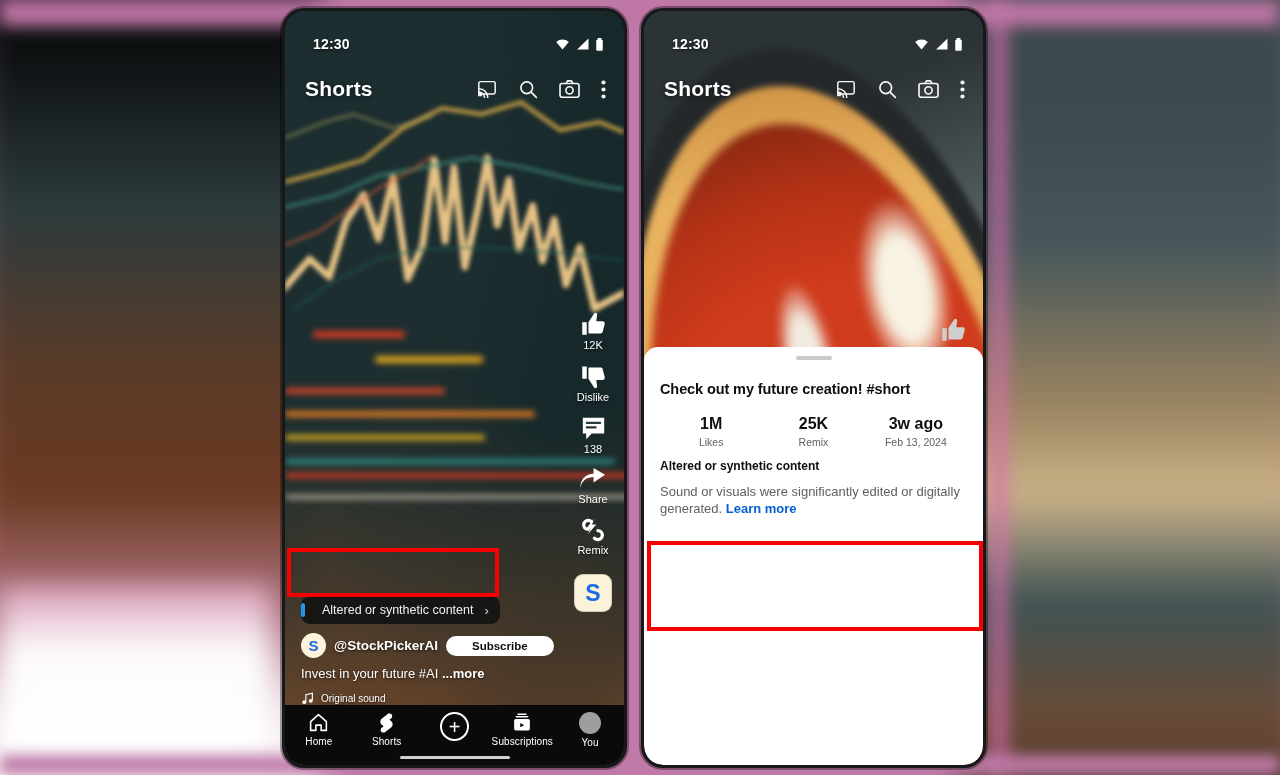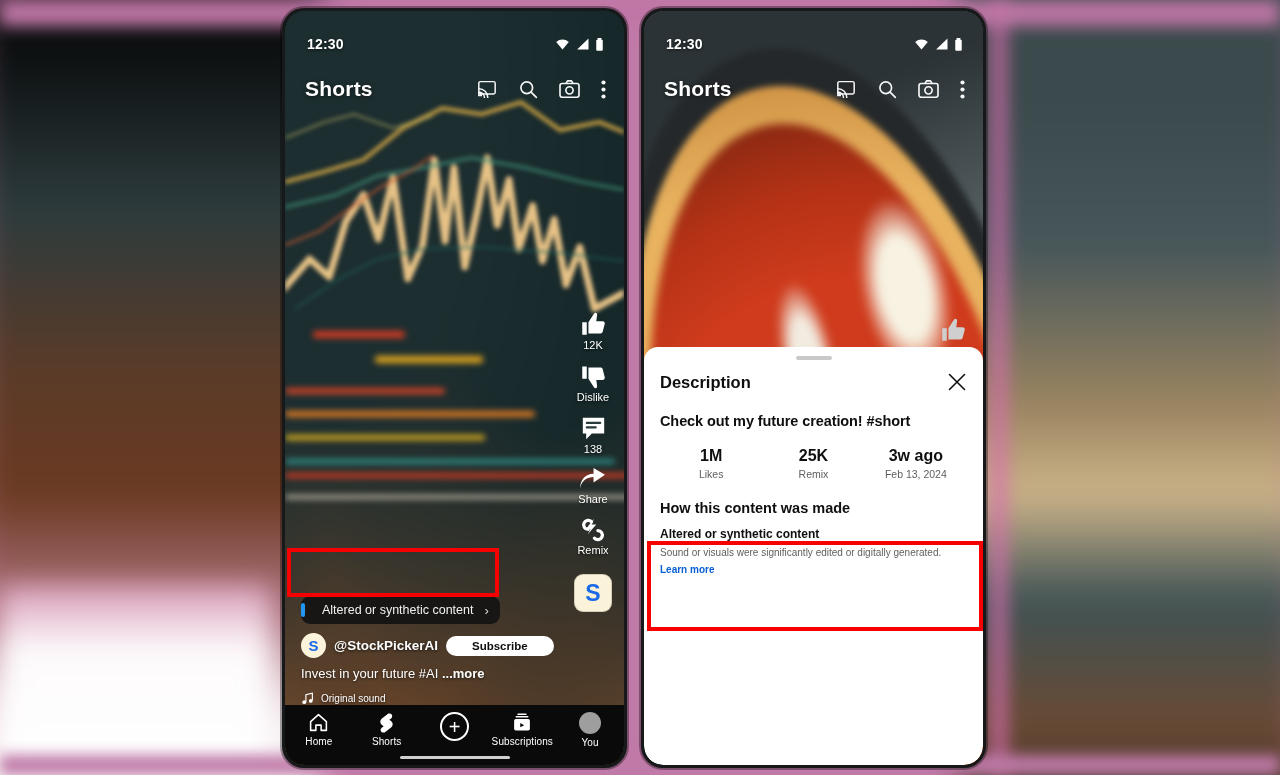--- a/index.html
+++ b/index.html
@@ -89,21 +89,21 @@
       radial-gradient(ellipse at 62% 70%, #faf6e8 0 7%, transparent 12%),
       radial-gradient(ellipse at 78% 24%, #f7f2e2 0 6%, transparent 11%),
       radial-gradient(ellipse at 48% 30%, #f2ece0 0 5%, transparent 10%),
       radial-gradient(circle at 55% 50%, #cf3b1c 0 52%, #b53216 72%, #8e2a12 88%, transparent 100%);
     transform:rotate(-12deg); filter:blur(4px); }
 
   
   .statusbar {
     position:absolute; top:0; left:0; right:0; height:52px;
     display:flex; align-items:center; justify-content:space-between;
-    padding:14px 20px 0 22px; color:#fff; z-index:6;
+    padding:14px 20px 0 28px; color:#fff; z-index:6;
     text-shadow:0 1px 3px rgba(0,0,0,.6);
   }
   .sb-time { font-size:14px; font-weight:600; letter-spacing:.2px; }
   .sb-icons { display:flex; align-items:center; gap:5px; }
 
   
   .appbar {
     position:absolute; top:52px; left:0; right:0; height:52px;
     display:flex; align-items:center; z-index:6;
     padding:0 18px 0 20px; color:#fff;
@@ -177,21 +177,21 @@
   .sheet-title { font-size:16.5px; font-weight:700; color:#0f0f0f; }
   .sheet-close { margin-left:auto; cursor:pointer; color:#0f0f0f; }
   .sheet-desc { font-size:14.5px; font-weight:700; color:#0f0f0f; margin-top:21px; letter-spacing:-.1px; }
   .stats { display:flex; margin-top:18px; }
   .stat { flex:1; text-align:center; }
   .stat-val { font-size:16px; font-weight:700; color:#0f0f0f; }
   .stat-lab { font-size:10.5px; color:#606060; margin-top:3px; }
   .made-title { font-size:14.5px; font-weight:700; color:#0f0f0f; margin-top:20px; }
   .made-box { margin-top:11px; }
   .made-h { font-size:12px; font-weight:700; color:#0f0f0f; }
-  .made-p { font-size:10px; color:#606060; line-height:17px; margin-top:3px; }
+  .made-p { font-size:13px; color:#606060; line-height:17px; margin-top:10px; }
   .made-p .lm { color:#065fd4; font-weight:700; }
 
   
   .redbox { position:absolute; border:4px solid #f60000; z-index:20; pointer-events:none; }
   #redbox-left  { left:2px;  top:537px; width:212px; height:49px; }
   #redbox-right { left:3px;  top:530px; width:336px; height:90px; }
 </style>
 </head>
 <body>
 
@@ -418,45 +418,38 @@
 
     <div style="position:absolute; right:16px; top:306px; z-index:5;">
       <svg width="27" height="27" viewBox="0 0 24 24">
         <path d="M2 10h4v11H2zM7.5 10 12.5 2.2c.9-1.3 2.9-.5 2.7 1.1L14.5 9h5.6c1.3 0 2.2 1.2 1.9 2.4l-1.9 7.3c-.2.8-1 1.3-1.8 1.3H7.5Z" fill="#cfcfcf"></path>
       </svg>
     </div>
 
     <div class="sheet">
       <div class="sheet-grab"></div>
 
-      <div class="sheet-head">
-        <div class="sheet-title">Description</div>
-        <svg class="sheet-close" width="20" height="20" viewBox="0 0 24 24">
-          <path d="M3 3 21 21M21 3 3 21" stroke="#0f0f0f" stroke-width="1.9" stroke-linecap="round"></path>
-        </svg>
-      </div>
 
       <div class="sheet-desc">Check out my future creation! #short</div>
 
       <div class="stats">
         <div class="stat">
           <div class="stat-val">1M</div>
           <div class="stat-lab">Likes</div>
         </div>
         <div class="stat">
           <div class="stat-val">25K</div>
           <div class="stat-lab">Remix</div>
         </div>
         <div class="stat">
           <div class="stat-val">3w ago</div>
           <div class="stat-lab">Feb 13, 2024</div>
         </div>
       </div>
 
-      <div class="made-title">How this content was made</div>
       <div class="made-box">
         <div class="made-h">Altered or synthetic content</div>
         <div class="made-p">
           <span>Sound or visuals were significantly edited or digitally generated. </span><span class="lm">Learn more</span>
         </div>
       </div>
     </div>
 
     <div class="redbox" id="redbox-right"></div>
   </div>

